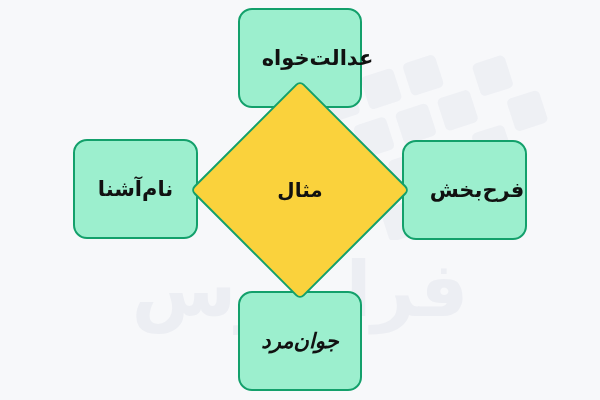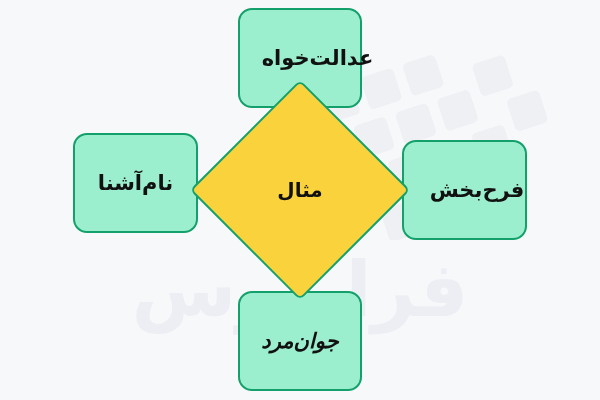--- a/index.html
+++ b/index.html
@@ -141,21 +141,21 @@
   </div>
 
   <div class="node-box" style="left:402px; top:140px; width:125px; height:100px;padding-left:25px;">
     <span class="node-label">فرح‌بخش</span>
   </div>
 
   <div class="node-box" style="left:238px; top:291px; width:124px; height:100px;font-style:italic;">
     <span class="node-label">جوان‌مرد</span>
   </div>
 
-  <div class="node-box" style="left:73px; top:133px; width:125px; height:100px;">
+  <div class="node-box" style="left:73px; top:139px; width:125px; height:100px;">
     <span class="node-label">نام‌آشنا</span>
   </div>
 
   <div class="diamond-wrap" style="left:222px; top:112px;">
     <div class="diamond-shape"></div>
     <div class="diamond-label">
       <span>مثال</span>
     </div>
   </div>
 

